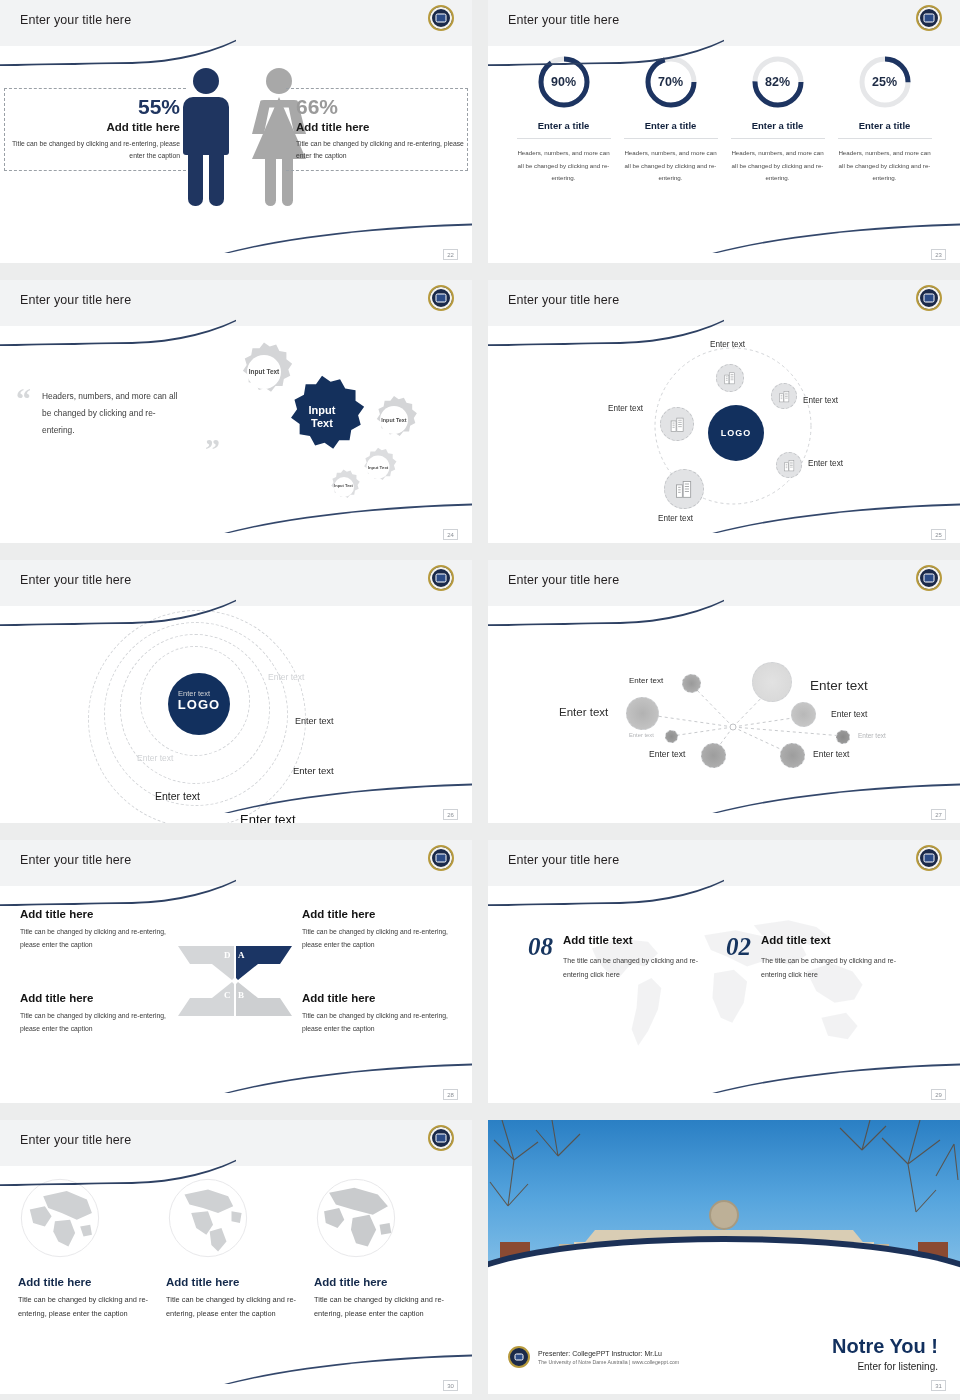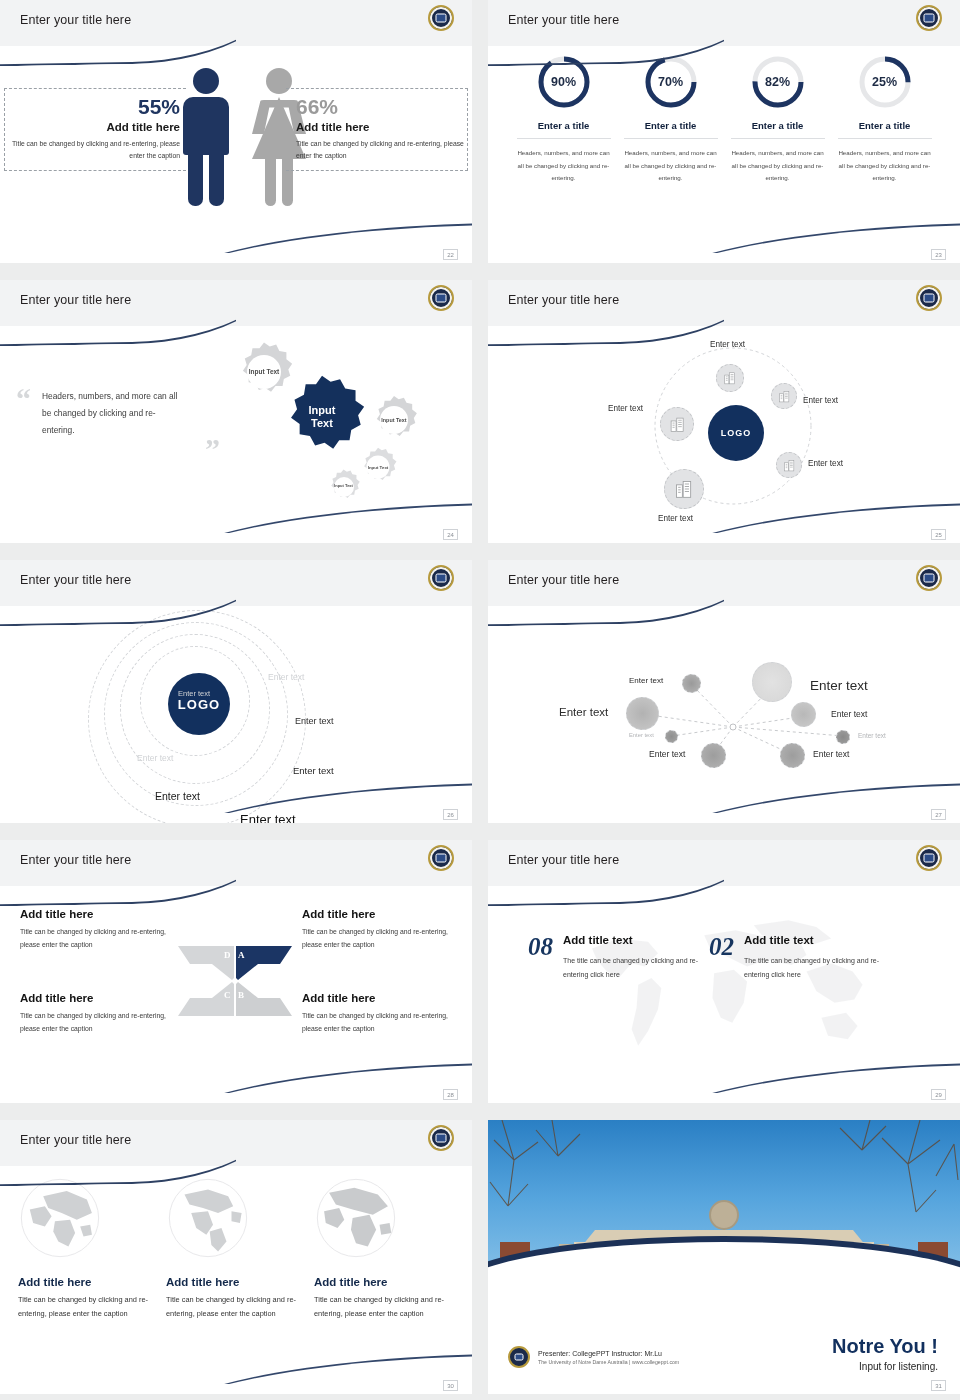--- a/index.html
+++ b/index.html
@@ -621,21 +621,21 @@
         </g>
       </svg>
 
       <div class="numblk" style="left:40px;">
         <div class="bignum">08</div>
         <div>
           <h4>Add title text</h4>
           <p>The title can be changed by clicking and re-entering click here</p>
         </div>
       </div>
-      <div class="numblk" style="left:221px;justify-content:flex-end;">
+      <div class="numblk" style="left:238px;justify-content:flex-end;">
         <div class="bignum">02</div>
         <div>
           <h4>Add title text</h4>
           <p>The title can be changed by clicking and re-entering click here</p>
         </div>
       </div>
     </div>
     <div class="pagenum">29</div>
   </div>
 
@@ -729,18 +729,18 @@
           <i></i>
         </div>
       <div>
         <div class="pres-l1">Presenter: CollegePPT   Instructor: Mr.Lu</div>
         <div class="pres-l2">The University of Notre Dame Australia  |  www.collegeppt.com</div>
       </div>
     </div>
 
     <div class="thanks-blk">
       <div class="thanks-big">Notre You !</div>
-      <div class="thanks-sub">Input for listening.</div>
+      <div class="thanks-sub">Enter for listening.</div>
     </div>
     <div class="pagenum">31</div>
   </div>
 
 </div>
 
 </body></html>

